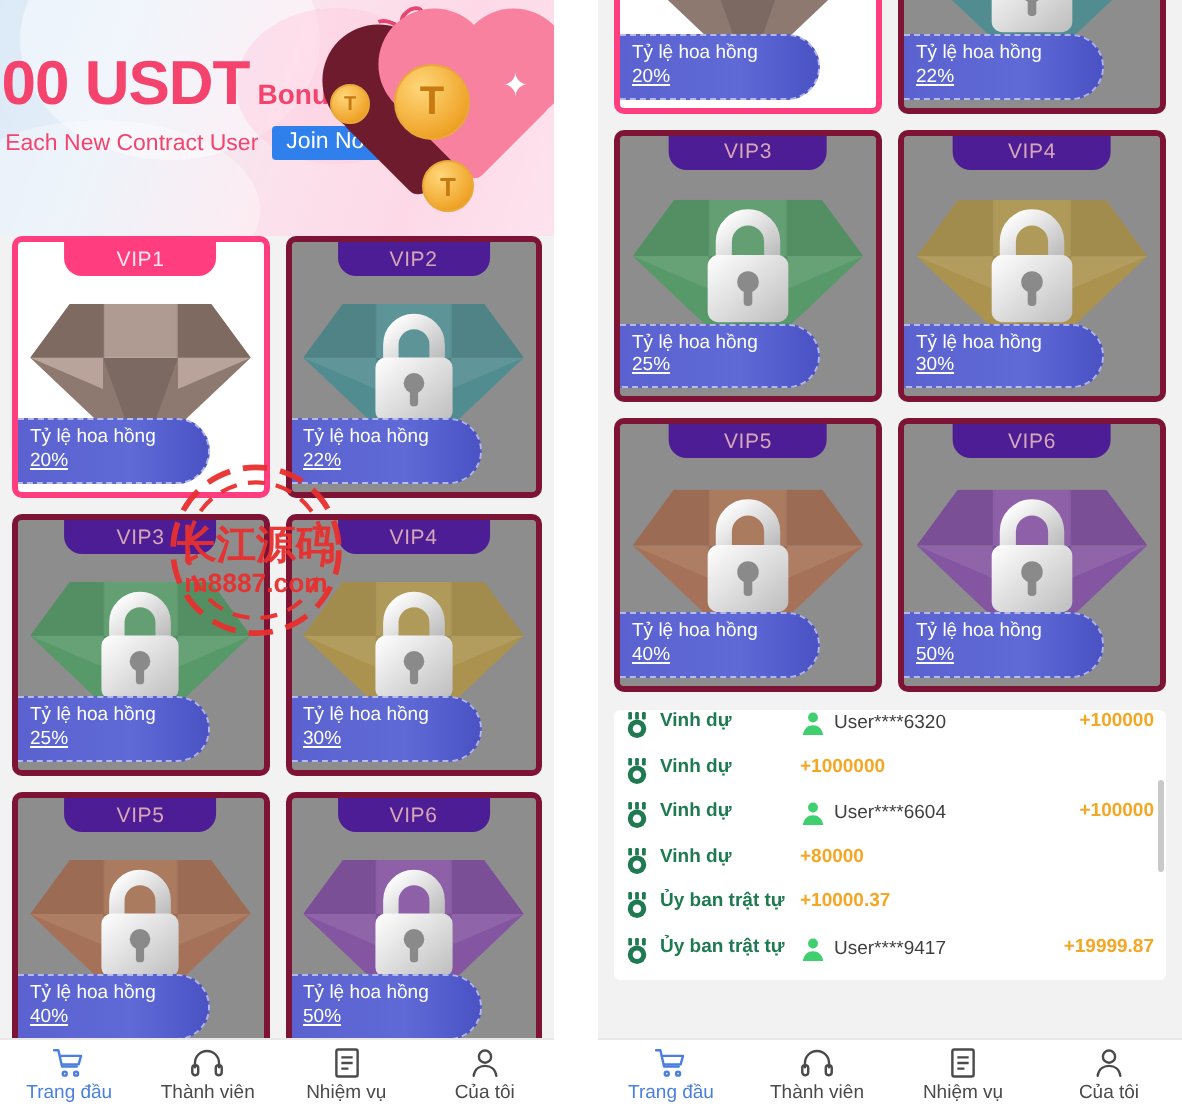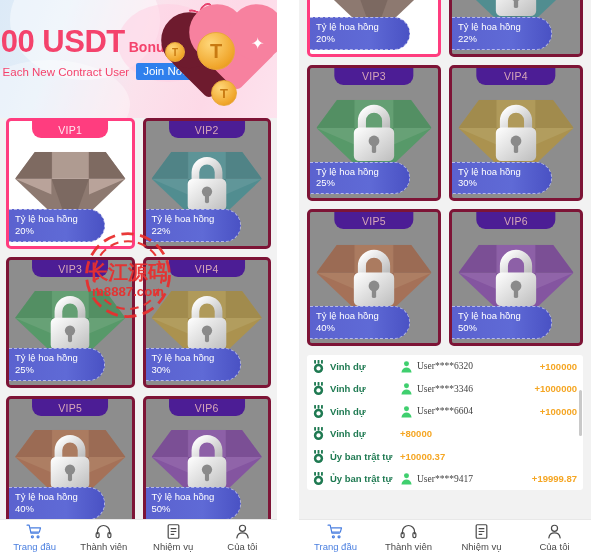--- a/index.html
+++ b/index.html
@@ -212,41 +212,41 @@
     min-width: 78%;
     background: linear-gradient(90deg,#5b62cf 0%,#5f6ad6 60%,#4a52c4 100%);
     border-top-right-radius: 18px;
     border-bottom-right-radius: 18px;
     padding: 3px 14px 4px 6px;
     color: #ffffff; z-index: 5;
     border: 1px dashed rgba(255,255,255,.55);
     border-left: none;
   }
   .rate-label { font-size: 9.5px; line-height: 1.25; display: block; white-space: nowrap; }
-  .rate-val   { font-size: 9.5px; line-height: 1.25; display: block; }
+  .rate-val   { font-size: 9.5px; line-height: 1.25; display: block; text-decoration: underline; }
 
   
   .activity {
     margin: 9px 8px 0;
     background: #ffffff;
     border-radius: 3px;
     position: relative;
     overflow: hidden;
   }
   .act-row {
-    display: flex; align-items: center;
+    display: flex; align-items: flex-start;
     height: 22.5px;
     padding: 0 6px 0 4px;
   }
   .act-icon { width: 15px; height: 15px; flex: 0 0 15px; margin-right: 4px; }
   .act-type {
     font-size: 9.5px; color: #1f7a52; font-weight: 600;
     width: 70px; flex: 0 0 70px; white-space: nowrap;
   }
-  .act-user-wrap { display: flex; align-items: center; flex: 1; font-family: Liberation Serif, serif; }
+  .act-user-wrap { display: flex; align-items: center; flex: 1; }
   .act-avatar { width: 13px; height: 13px; flex: 0 0 13px; margin-right: 4px; }
   .act-user { font-size: 9.5px; color: #3f3f3f; white-space: nowrap; }
   .act-amt {
     font-size: 9.5px; color: #f5a623; font-weight: 600;
     text-align: right; white-space: nowrap;
   }
   .act-scrollbar {
     position: absolute; right: 1px; top: 26%;
     width: 3px; height: 34%;
     background: #c9c9c9; border-radius: 2px;
@@ -716,27 +716,20 @@
         </div>
         <div class="act-row">
           <svg viewBox="0 0 24 24" class="act-icon">
     <rect x="5" y="1.5" width="3" height="6" rx="1" fill="#1f7a52"></rect>
     <rect x="10.5" y="1.5" width="3" height="6" rx="1" fill="#1f7a52"></rect>
     <rect x="16" y="1.5" width="3" height="6" rx="1" fill="#1f7a52"></rect>
     <circle cx="12" cy="15" r="7.4" fill="#1f7a52"></circle>
     <circle cx="12" cy="15" r="3.4" fill="#ffffff"></circle>
   </svg>
           <span class="act-type">Vinh dự</span>
-     <span class="act-user-wrap">
-       <svg viewBox="0 0 24 24" class="act-avatar">
-    <circle cx="12" cy="7" r="4.6" fill="#3fcf6e"></circle>
-    <path d="M2.6 23c.8-6 4.9-9 9.4-9s8.6 3 9.4 9z" fill="#3fcf6e"></path>
-  </svg>
-       <span class="act-user">User****3346</span>
-     </span>
      <span class="act-amt">+1000000</span>
         </div>
         <div class="act-row">
           <svg viewBox="0 0 24 24" class="act-icon">
     <rect x="5" y="1.5" width="3" height="6" rx="1" fill="#1f7a52"></rect>
     <rect x="10.5" y="1.5" width="3" height="6" rx="1" fill="#1f7a52"></rect>
     <rect x="16" y="1.5" width="3" height="6" rx="1" fill="#1f7a52"></rect>
     <circle cx="12" cy="15" r="7.4" fill="#1f7a52"></circle>
     <circle cx="12" cy="15" r="3.4" fill="#ffffff"></circle>
   </svg>

